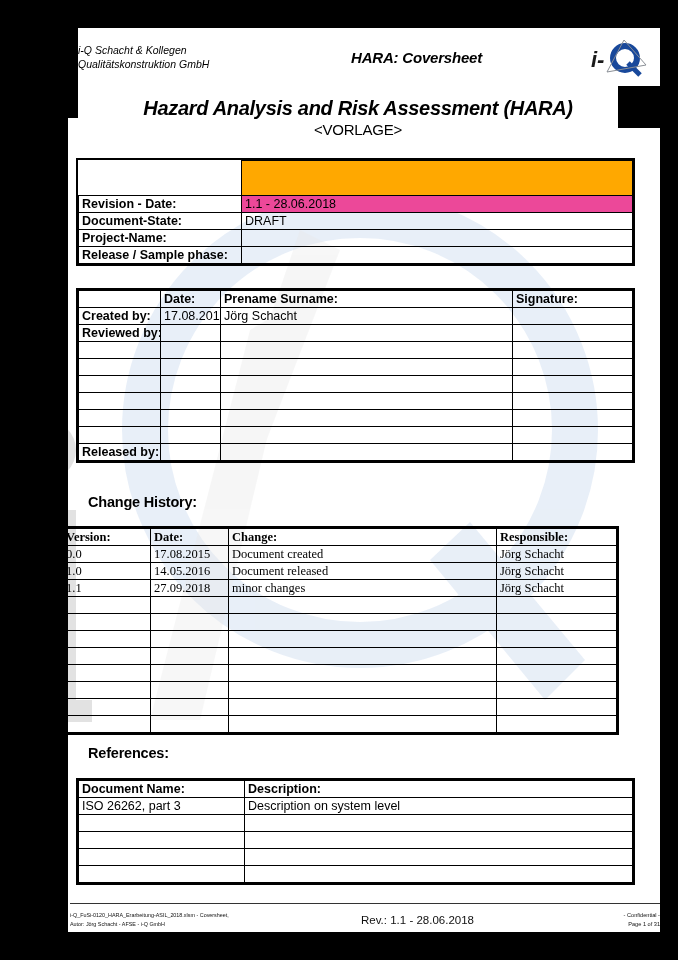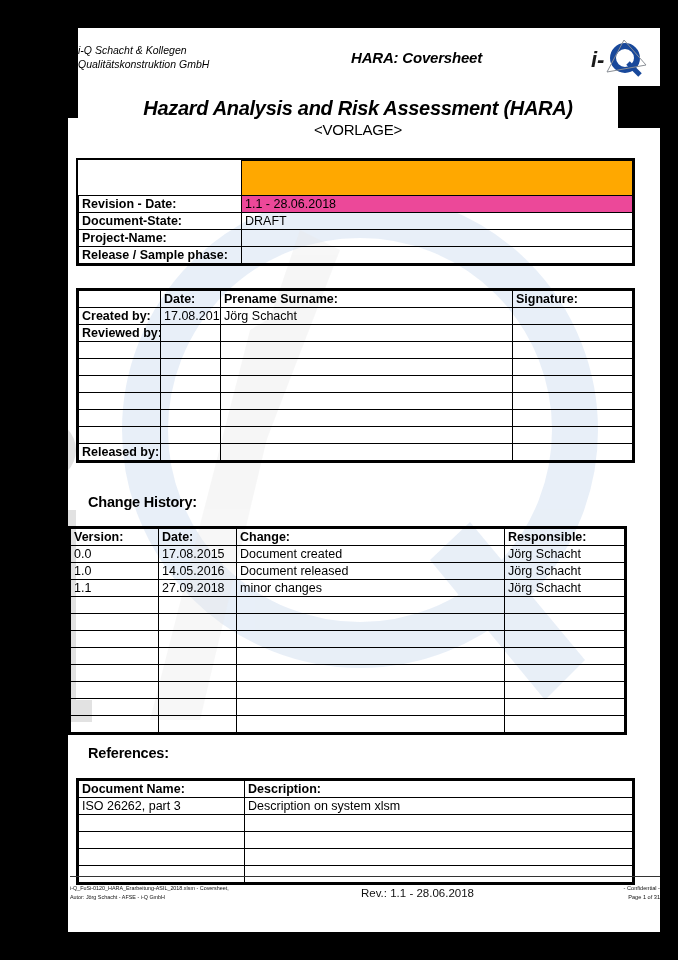--- a/index.html
+++ b/index.html
@@ -161,38 +161,39 @@
     font-size: 14.5px;
     font-weight: bold;
     letter-spacing: -0.2px;
   }
   #heading-change-history { left: 88px; top: 494px; }
   #heading-references     { left: 88px; top: 745px; }
 
   
   #change-history-block {
     position: absolute;
-    left: 70px;
+    left: 62px;
     top: 528px;
     width: 554px;
+    font-family: Liberation Serif, serif;
   }
 
   
   #references-block {
     position: absolute;
     left: 78px;
     top: 780px;
     width: 554px;
   }
 
   
   #doc-footer {
     position: absolute;
     left: 70px;
-    top: 876px;
+    top: 903px;
     width: 590px;
     height: 30px;
     border-top: 1px solid #333;
     display: flex;
     align-items: center;
     padding-top: 3px;
     box-sizing: border-box;
   }
   .footer-left {
     width: 215px;
@@ -459,21 +460,21 @@
           <col width="166">
           <col width="388">
         </colgroup>
       <tbody id="references-tbody">
           <tr>
             <td class="lbl">Document Name:</td>
             <td class="lbl">Description:</td>
           </tr>
           <tr>
             <td>ISO 26262, part 3</td>
-            <td>Description on system xlsm</td>
+            <td>Description on system level</td>
           </tr>
           <tr>
             <td></td>
             <td></td>
           </tr>
           <tr>
             <td></td>
             <td></td>
           </tr>
           <tr>

